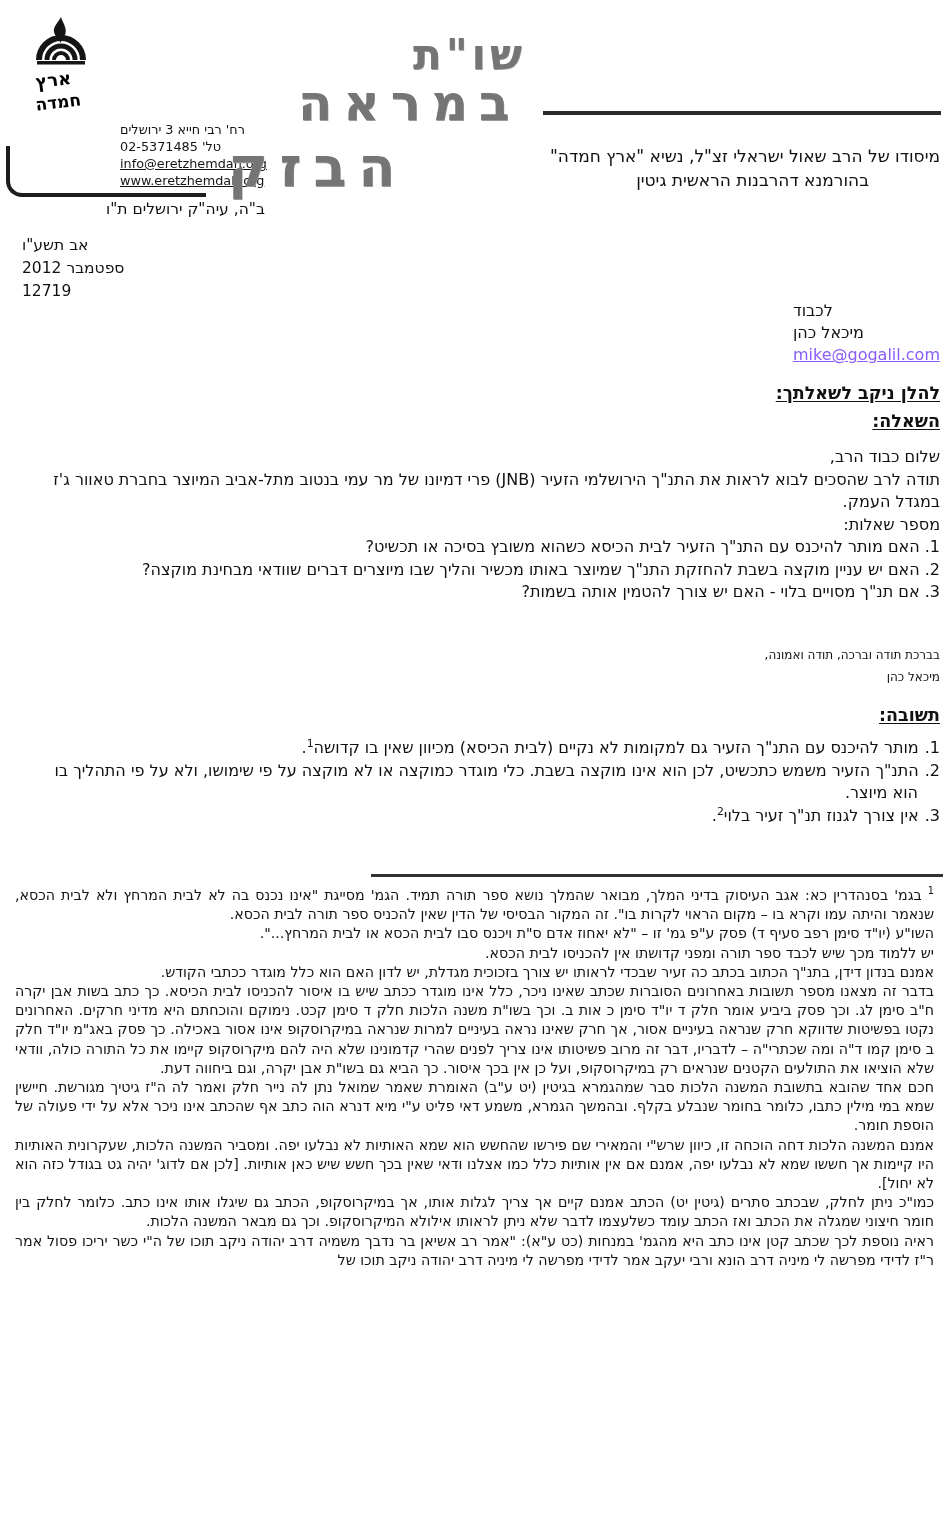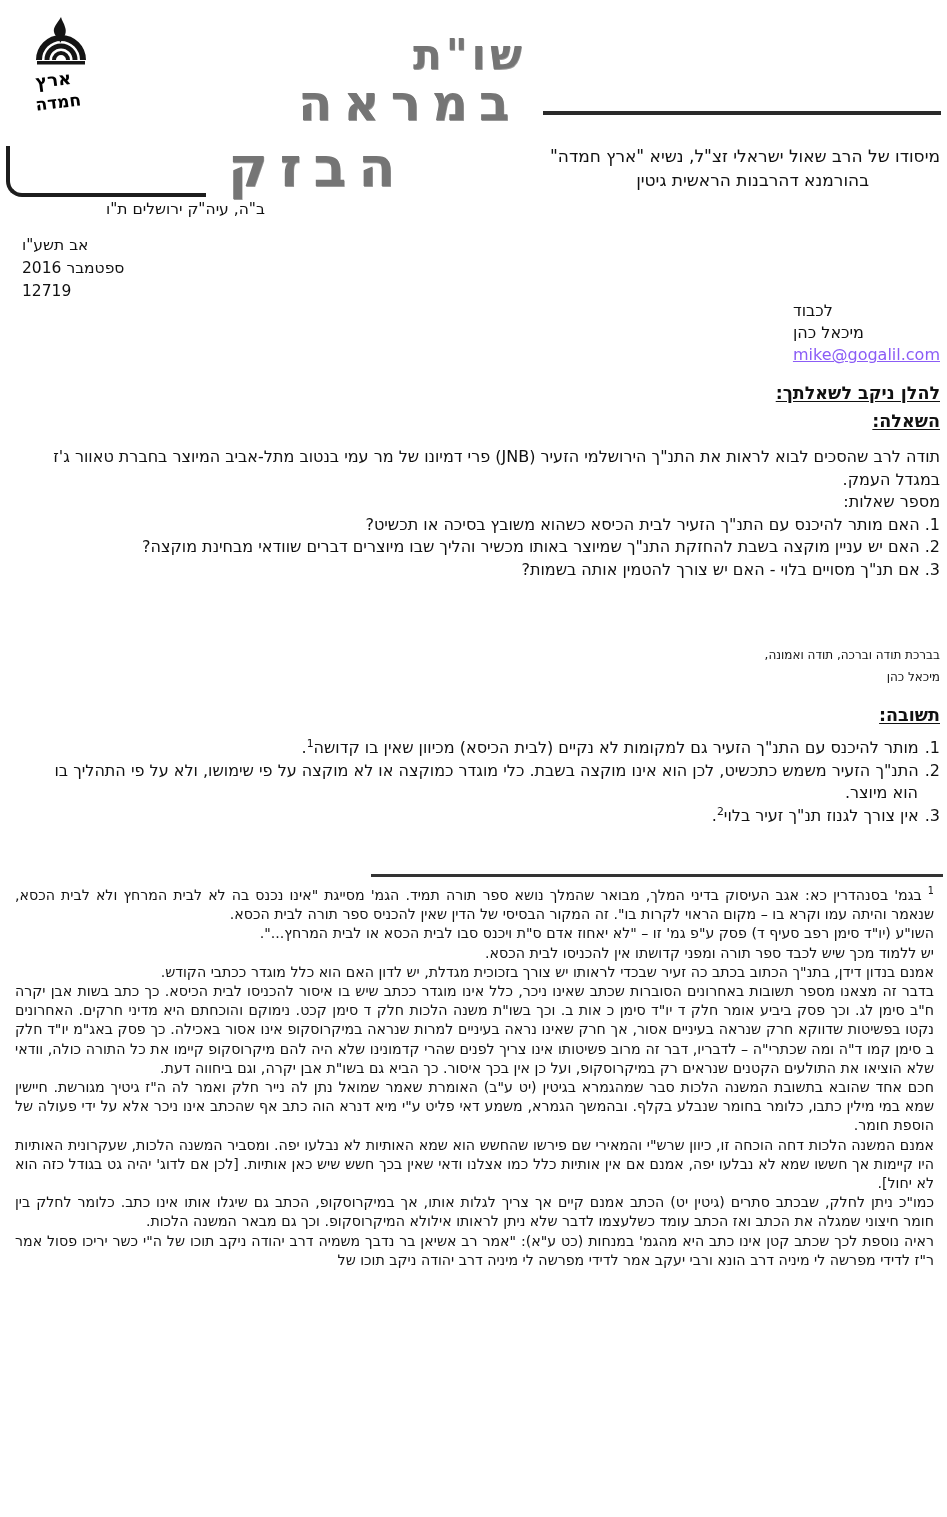--- a/index.html
+++ b/index.html
@@ -76,46 +76,53 @@
       <path d="M37 1 C33 8 29 11 30 16 C31 21 36 22 36 27 C41 21 43 16 41 11 C40 7 38 5 37 1 Z" fill="#151515"></path>
       <path d="M15 44 A22 22 0 0 1 59 44" fill="none" stroke="#151515" stroke-width="6"></path>
       <path d="M23 44 A14 14 0 0 1 51 44" fill="none" stroke="#151515" stroke-width="5"></path>
       <path d="M30 44 A7 7 0 0 1 44 44" fill="none" stroke="#151515" stroke-width="4"></path>
       <rect x="13" y="45" width="48" height="3.5" fill="#151515"></rect>
       <text x="30" y="70" text-anchor="middle" font-size="18" font-weight="bold" transform="rotate(-7 30 70)">ארץ</text>
       <text x="35" y="92" text-anchor="middle" font-size="17" font-weight="bold" transform="rotate(-7 35 92)">חמדה</text>
     </svg>
   </div>
 
+  <div class="contact">
+    <div>רח' רבי חייא 3 ירושלים</div>
+    <div>טל' 02-5371485</div>
+    <div class="ltr"><a href="#">info@eretzhemdah.org</a></div>
+    <div class="ltr"><a href="#">www.eretzhemdah.org</a></div>
+  </div>
   <div class="bracket"></div>
   <div class="bsd">ב"ה, עיה"ק ירושלים ת"ו</div>
 
   <div class="mast-word mast-shut">שו"ת</div>
   <div class="mast-word mast-l1">במראה</div>
   <div class="mast-word mast-l2">הבזק</div>
   <div class="mast-rule"></div>
   <div class="subtitle1">מיסודו של הרב שאול ישראלי זצ"ל, נשיא "ארץ חמדה"</div>
   <div class="subtitle2">בהורמנא דהרבנות הראשית גיטין</div>
 
   <div class="dateblock">
     <div>אב תשע"ו</div>
-    <div>ספטמבר 2016</div>
+    <div>ספטמבר 2012</div>
     <div>12719</div>
   </div>
 
   <div class="addressee">
     <div>לכבוד</div>
     <div>מיכאל כהן</div>
     <div><a href="#">mike@gogalil.com</a></div>
   </div>
 
   <div class="heading h-intro">להלן ניקב לשאלתך:</div>
   <div class="heading h-question">השאלה:</div>
 
   <div class="qbody">
+    <p>שלום כבוד הרב,</p>
     <p>תודה לרב שהסכים לבוא לראות את התנ"ך הירושלמי הזעיר (JNB) פרי דמיונו של מר עמי בנטוב מתל-אביב המיוצר בחברת טאוור ג'ז במגדל העמק.</p>
     <p>מספר שאלות:</p>
     <p class="list-item">1. האם מותר להיכנס עם התנ"ך הזעיר לבית הכיסא כשהוא משובץ בסיכה או תכשיט?</p>
     <p class="list-item">2. האם יש עניין מוקצה בשבת להחזקת התנ"ך שמיוצר באותו מכשיר והליך שבו מיוצרים דברים שוודאי מבחינת מוקצה?</p>
     <p class="list-item">3. אם תנ"ך מסויים בלוי - האם יש צורך להטמין אותה בשמות?</p>
   </div>
 
   <div class="closing">
     <div>בברכת תודה וברכה, תודה ואמונה,</div>
     <div>מיכאל כהן</div>

